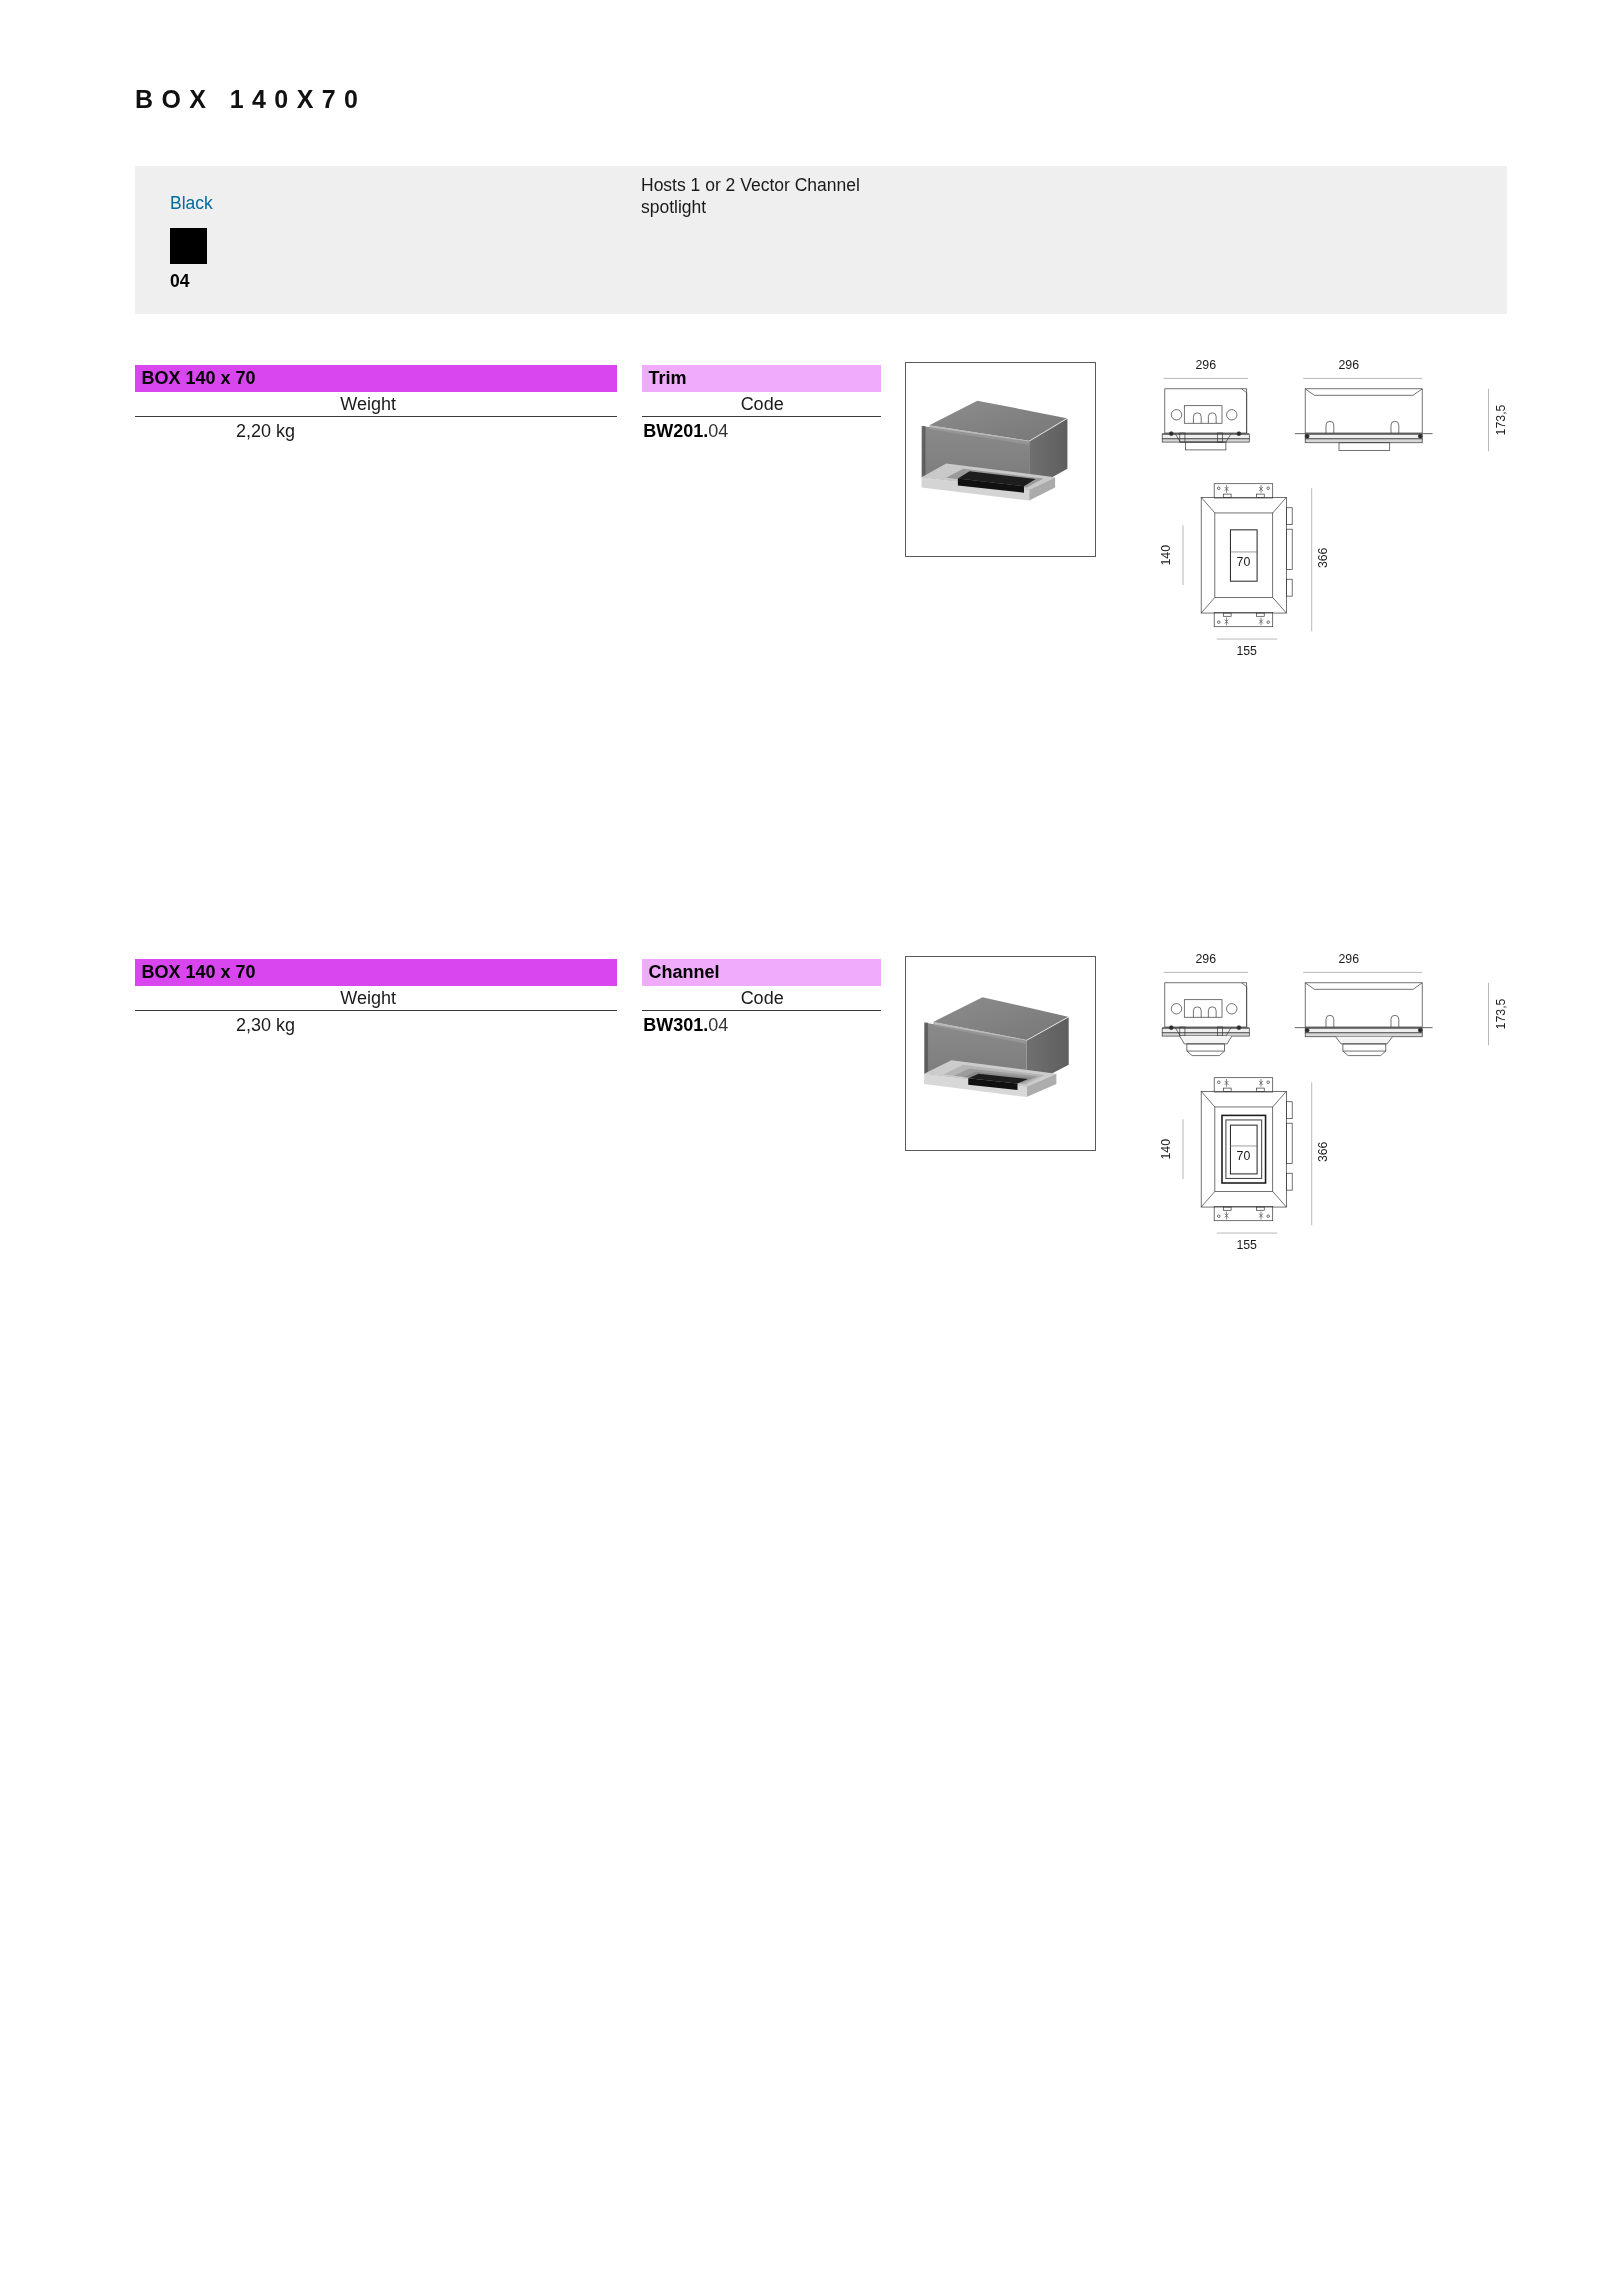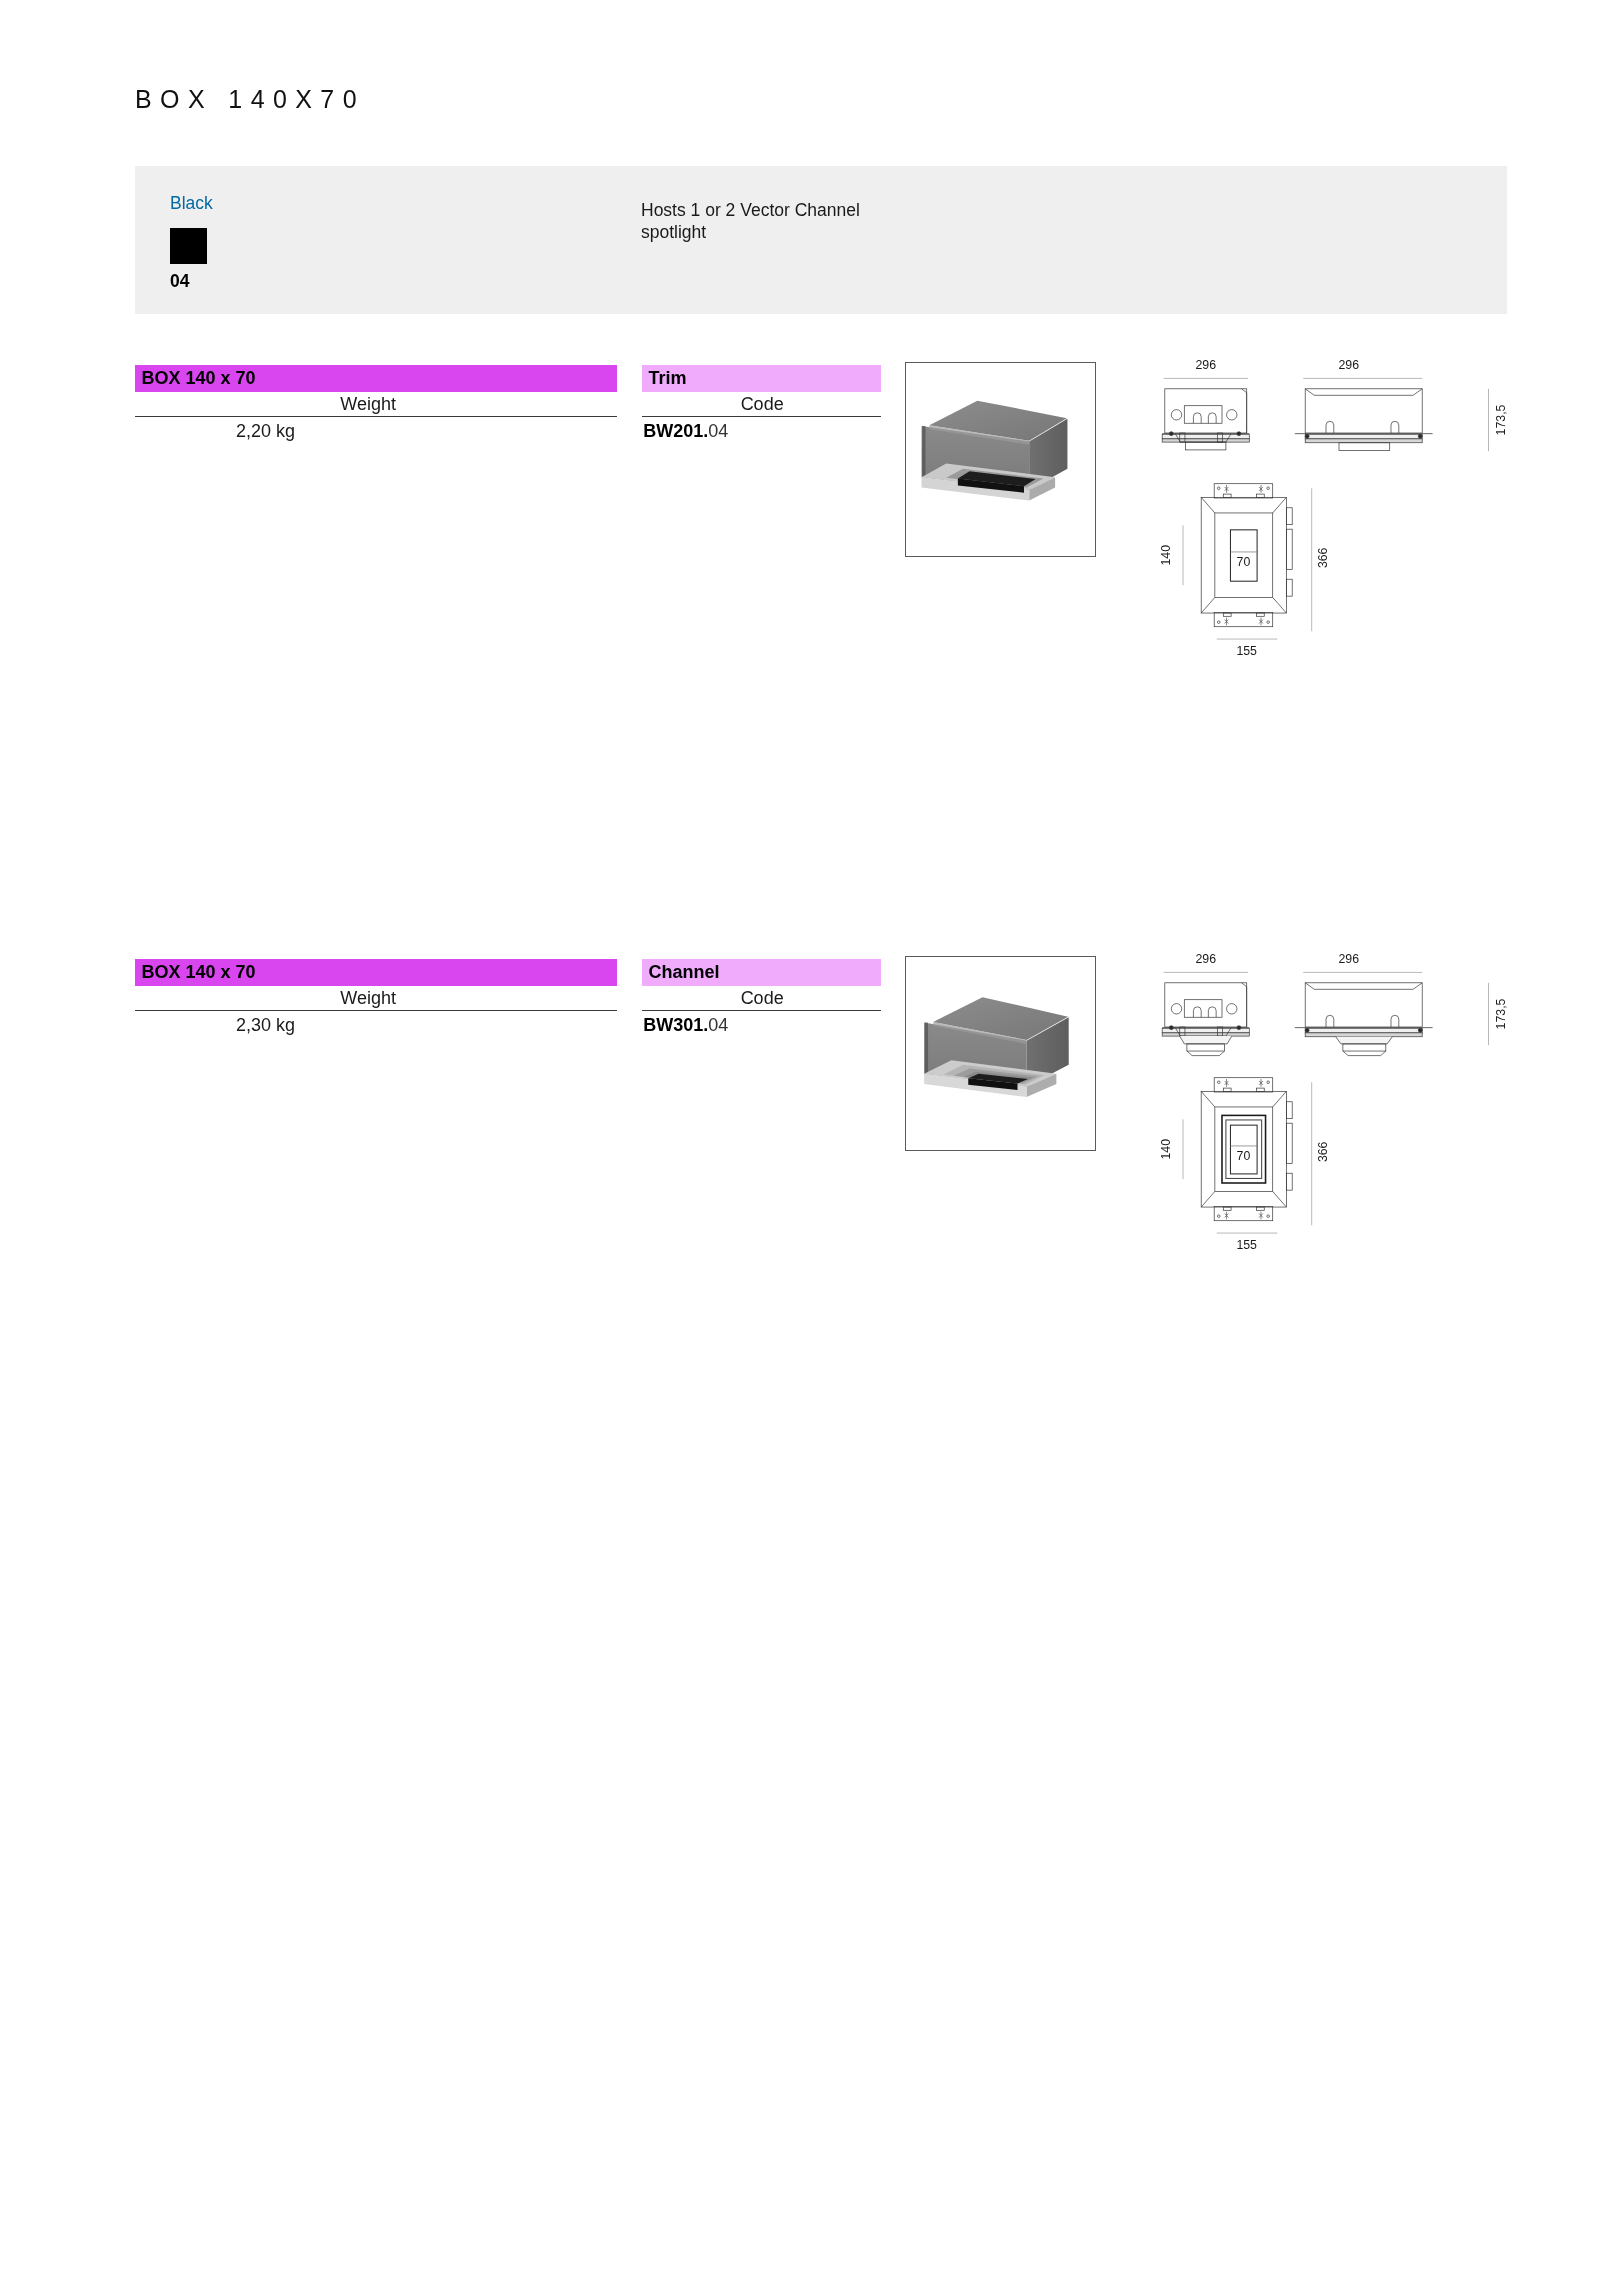--- a/index.html
+++ b/index.html
@@ -15,21 +15,21 @@
     color: #1a1a1a;
     overflow: hidden;
   }
 
   
   .page-title {
     position: absolute;
     left: 135px;
     top: 85px;
     font-size: 25px;
-    font-weight: 400;
+    font-weight: 700;
     letter-spacing: 8.4px;
     color: #111111;
     white-space: nowrap;
   }
 
   
   .info-banner {
     position: absolute;
     left: 135px;
     top: 166px;
@@ -58,21 +58,21 @@
     left: 35px;
     top: 105px;
     font-size: 17.5px;
     font-weight: 700;
     color: #000000;
     white-space: nowrap;
   }
   .banner-note {
     position: absolute;
     left: 506px;
-    top: 33px;
+    top: 8px;
     width: 279px;
     font-size: 17.5px;
     line-height: 1.28;
     color: #1a1a1a;
   }
 
   
   .product-block {
     position: absolute;
     left: 0;

